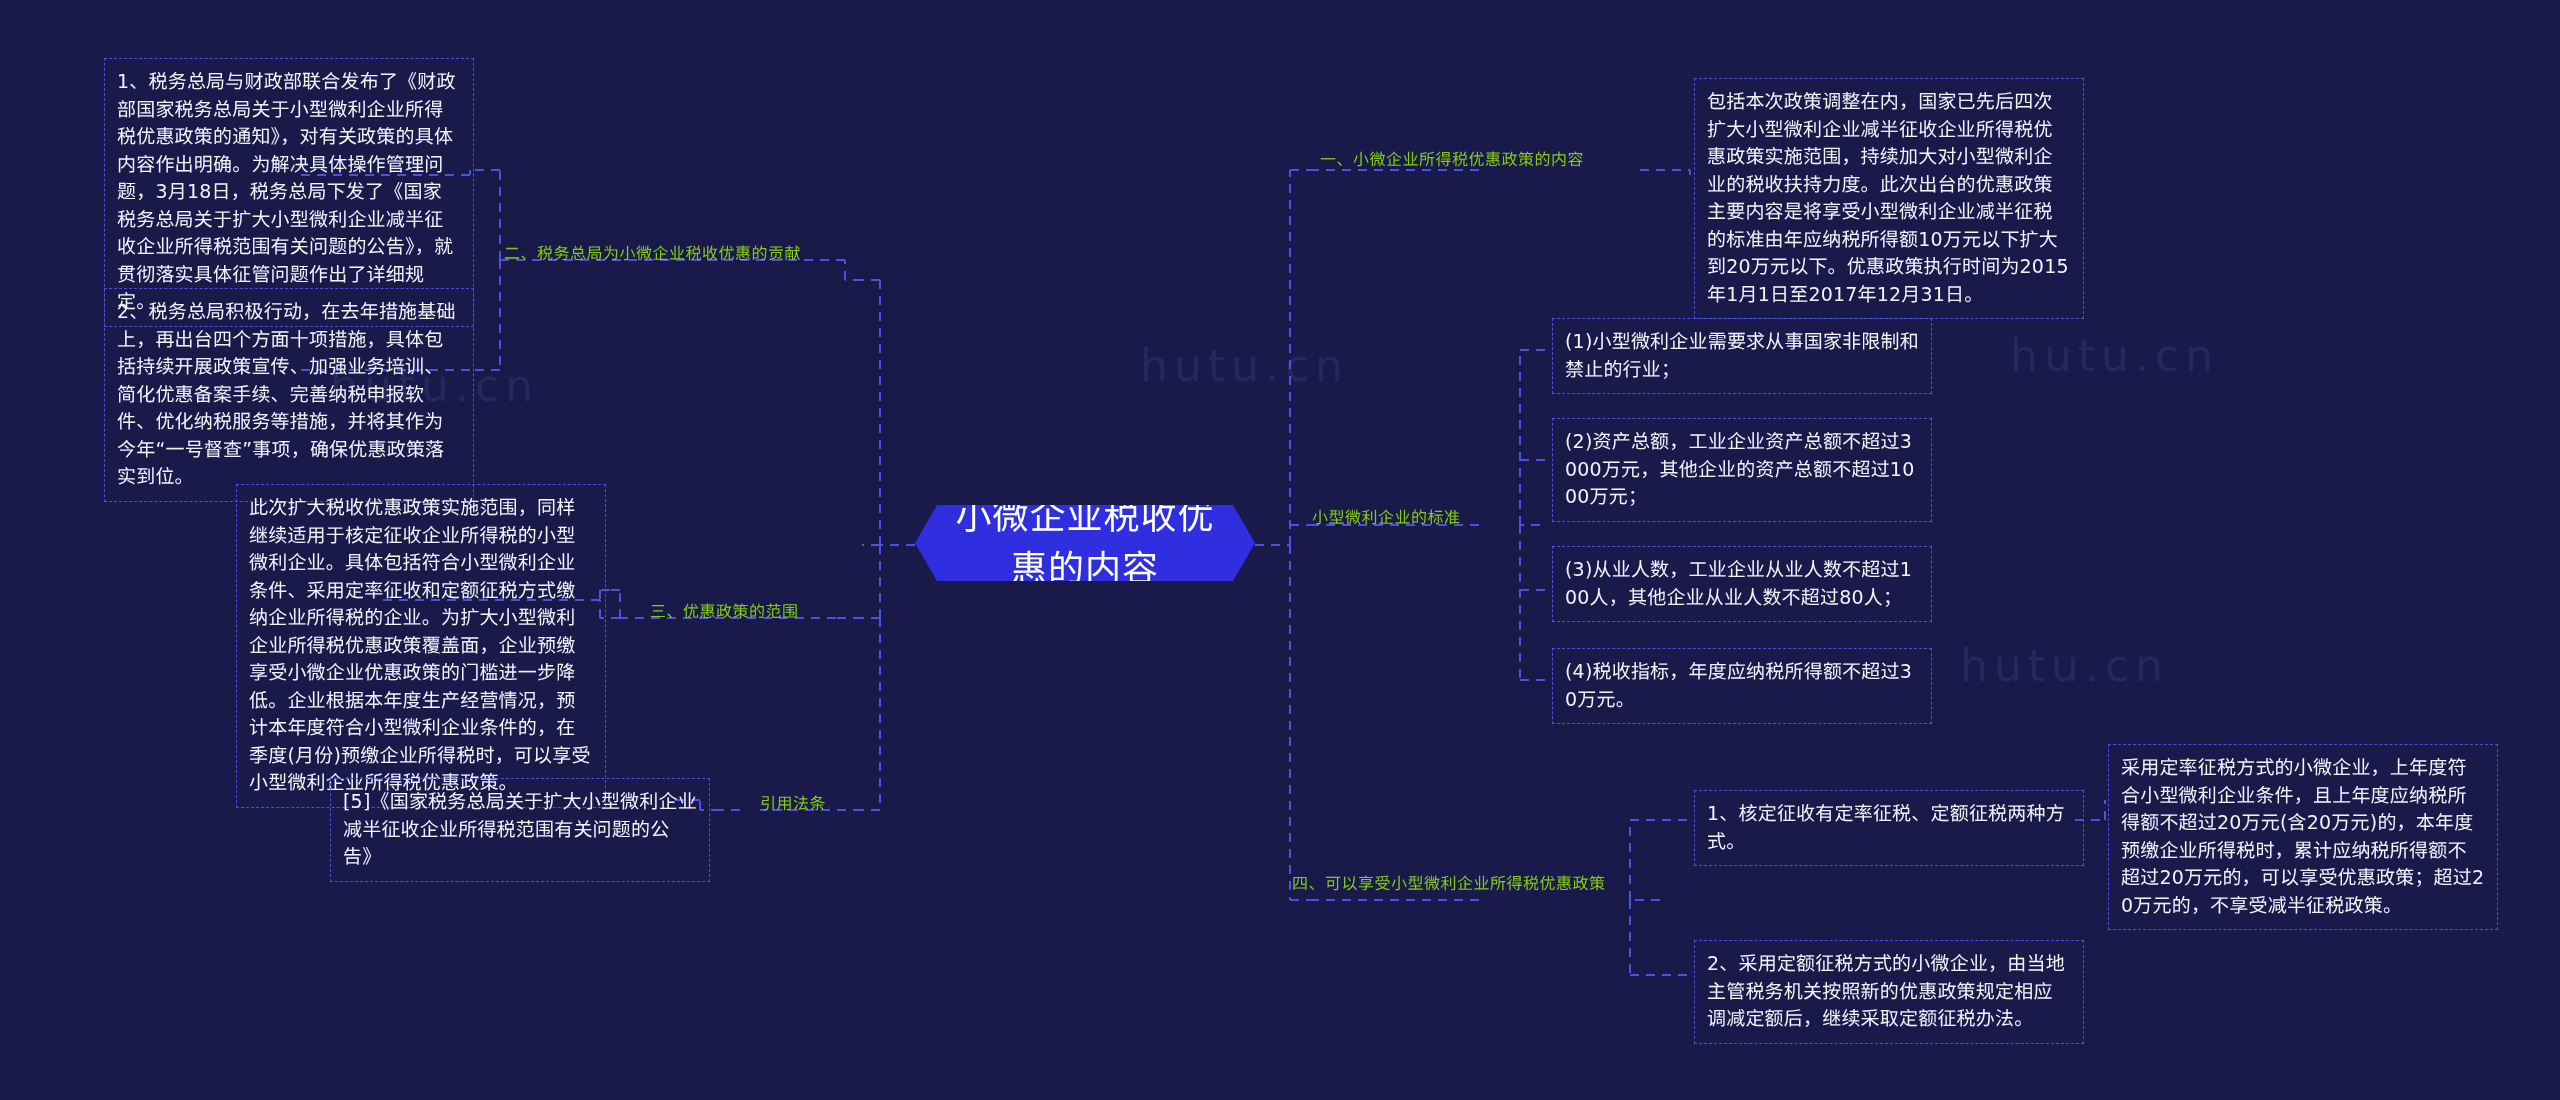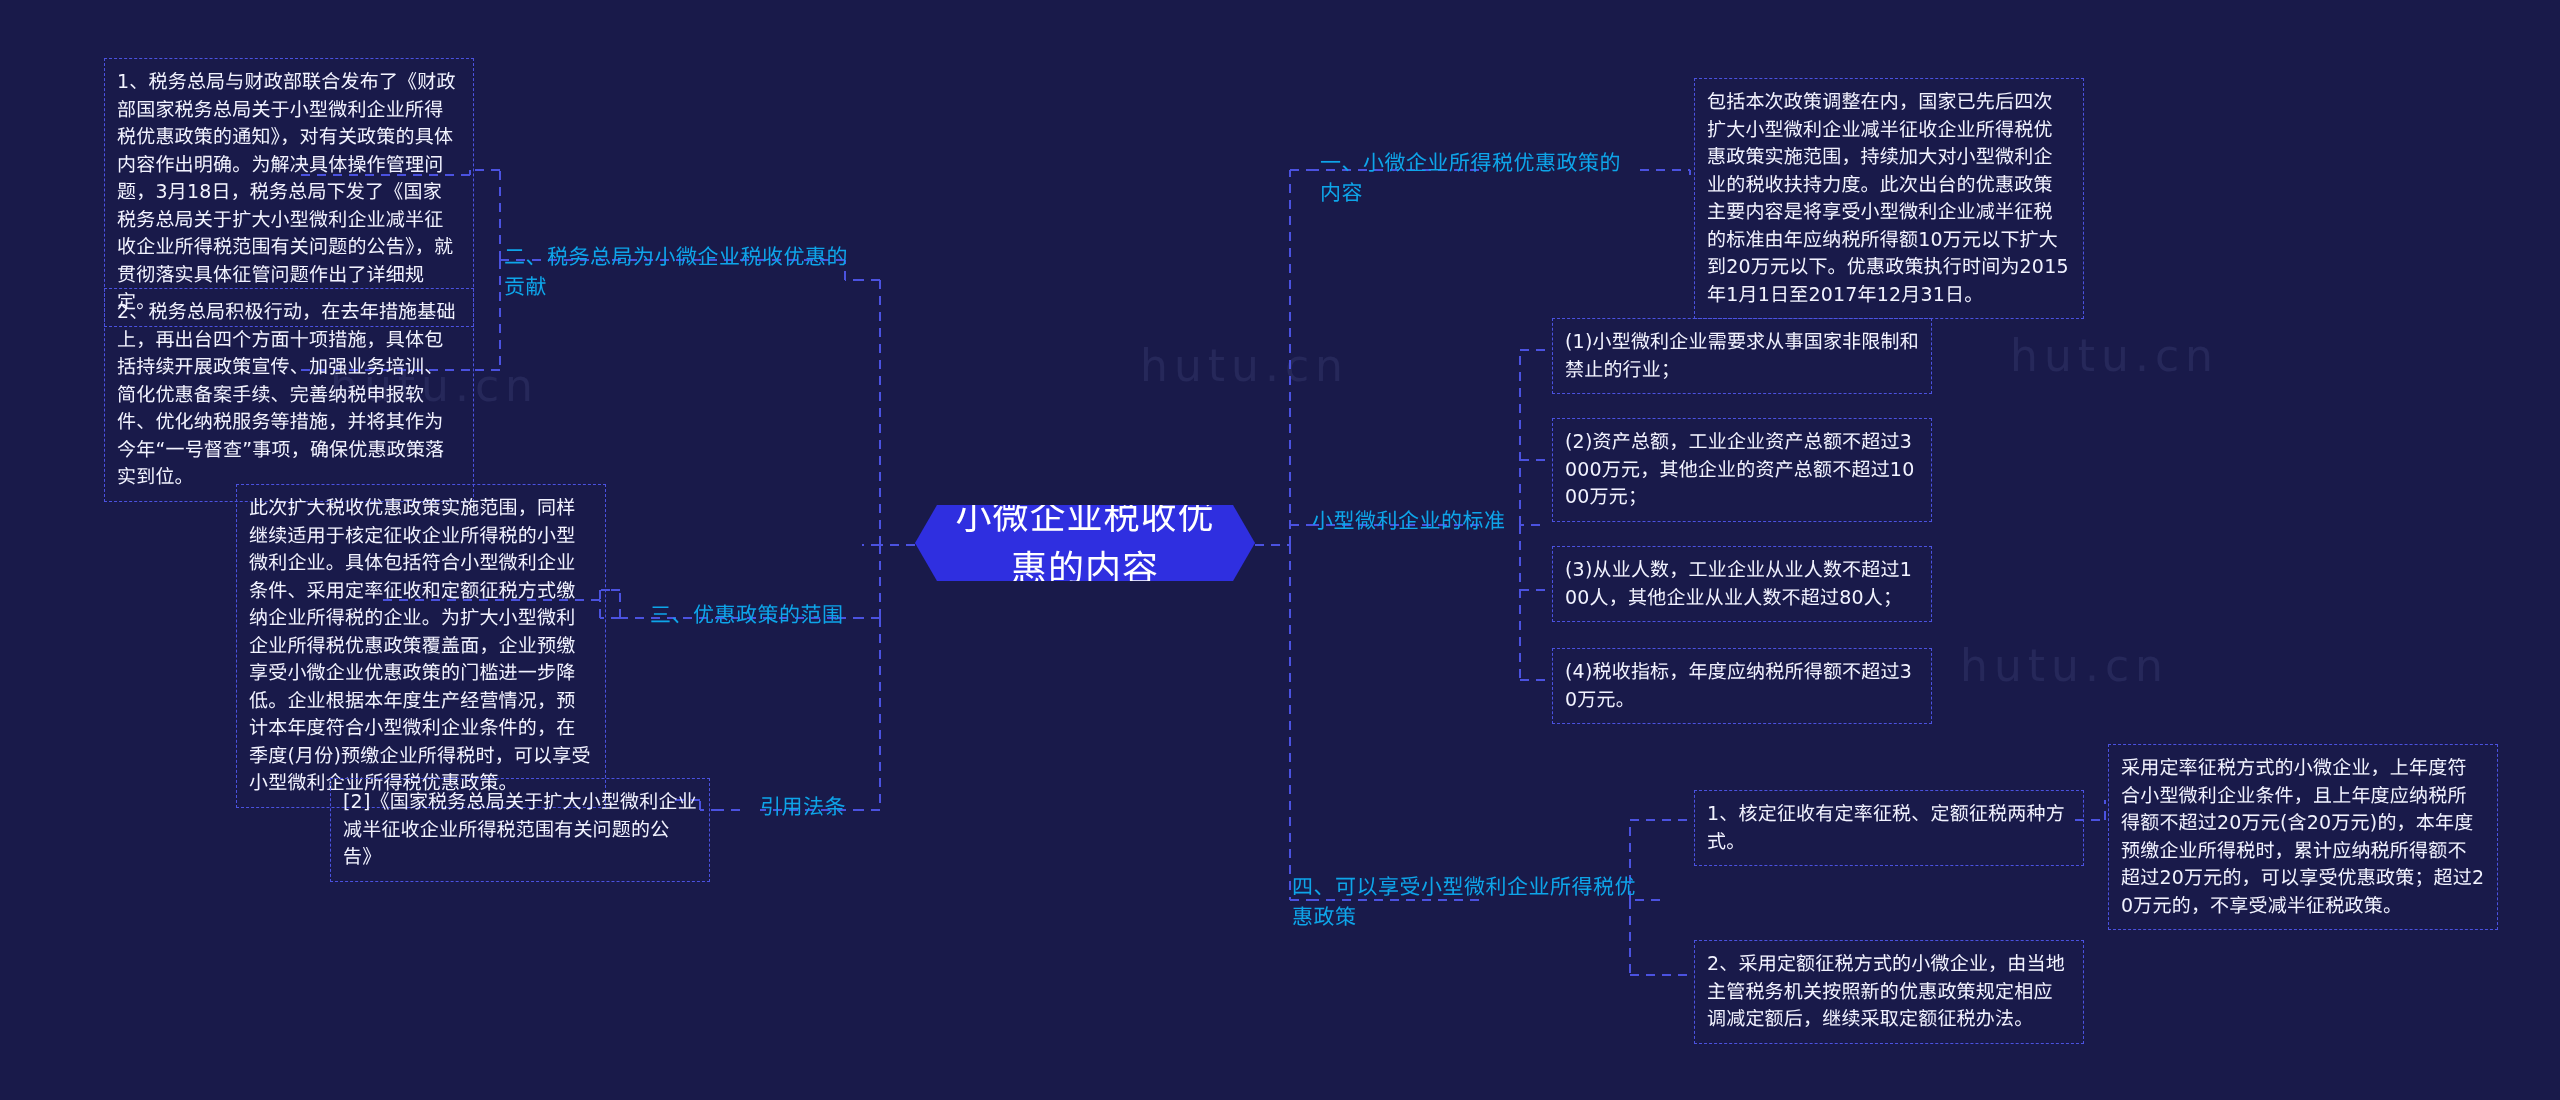--- a/index.html
+++ b/index.html
@@ -43,22 +43,22 @@
     border: 1.5px dashed #4b52e0;
     background: transparent;
     color: #f2f3ff;
     font-size: 19px;
     padding: 9px 12px 10px 12px;
     letter-spacing: 0.2px;
   }
   
   .branch {
     background: transparent;
-    color: #0ea5e9;
-    font-size: 21px;
+    color: #84cc16;
+    font-size: 16px;
     padding: 6px 8px;
     letter-spacing: 0.5px;
   }
   
   .root {
     z-index: 4;
     background: #2f2fe0;
     color: #ffffff;
     font-size: 36px;
     font-weight: 400;
@@ -177,21 +177,21 @@
   <div class="node leaf" style="left:104px; top:58px; width:370px;">1、税务总局与财政部联合发布了《财政部国家税务总局关于小型微利企业所得税优惠政策的通知》，对有关政策的具体内容作出明确。为解决具体操作管理问题，3月18日，税务总局下发了《国家税务总局关于扩大小型微利企业减半征收企业所得税范围有关问题的公告》，就贯彻落实具体征管问题作出了详细规定。</div>
 
   <div class="node leaf" style="left:104px; top:288px; width:370px;">2、税务总局积极行动，在去年措施基础上，再出台四个方面十项措施，具体包括持续开展政策宣传、加强业务培训、简化优惠备案手续、完善纳税申报软件、优化纳税服务等措施，并将其作为今年“一号督查”事项，确保优惠政策落实到位。</div>
 
   <div class="node branch" style="left:642px; top:594px; width:230px;">三、优惠政策的范围</div>
 
   <div class="node leaf" style="left:236px; top:484px; width:370px;">此次扩大税收优惠政策实施范围，同样继续适用于核定征收企业所得税的小型微利企业。具体包括符合小型微利企业条件、采用定率征收和定额征税方式缴纳企业所得税的企业。为扩大小型微利企业所得税优惠政策覆盖面，企业预缴享受小微企业优惠政策的门槛进一步降低。企业根据本年度生产经营情况，预计本年度符合小型微利企业条件的，在季度(月份)预缴企业所得税时，可以享受小型微利企业所得税优惠政策。</div>
 
   <div class="node branch" style="left:752px; top:786px; width:160px;">引用法条</div>
 
-  <div class="node leaf" style="left:330px; top:778px; width:380px;">[2]《国家税务总局关于扩大小型微利企业减半征收企业所得税范围有关问题的公告》</div>
+  <div class="node leaf" style="left:330px; top:778px; width:380px;">[5]《国家税务总局关于扩大小型微利企业减半征收企业所得税范围有关问题的公告》</div>
 
   <div class="node branch" style="left:1312px; top:142px; width:320px;">一、小微企业所得税优惠政策的内容</div>
 
   <div class="node leaf" style="left:1694px; top:78px; width:390px;">包括本次政策调整在内，国家已先后四次扩大小型微利企业减半征收企业所得税优惠政策实施范围，持续加大对小型微利企业的税收扶持力度。此次出台的优惠政策主要内容是将享受小型微利企业减半征税的标准由年应纳税所得额10万元以下扩大到20万元以下。优惠政策执行时间为2015年1月1日至2017年12月31日。</div>
 
   <div class="node branch" style="left:1304px; top:500px; width:260px;">小型微利企业的标准</div>
 
   <div class="node leaf" style="left:1552px; top:318px; width:380px;">(1)小型微利企业需要求从事国家非限制和禁止的行业；</div>
 
   <div class="node leaf" style="left:1552px; top:418px; width:380px;">(2)资产总额，工业企业资产总额不超过3000万元，其他企业的资产总额不超过1000万元；</div>

